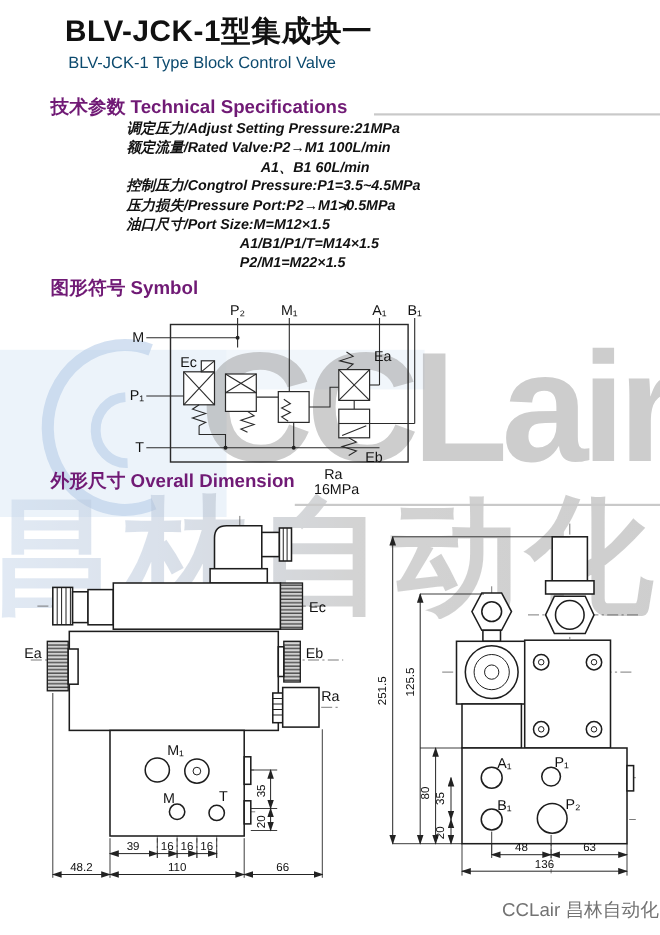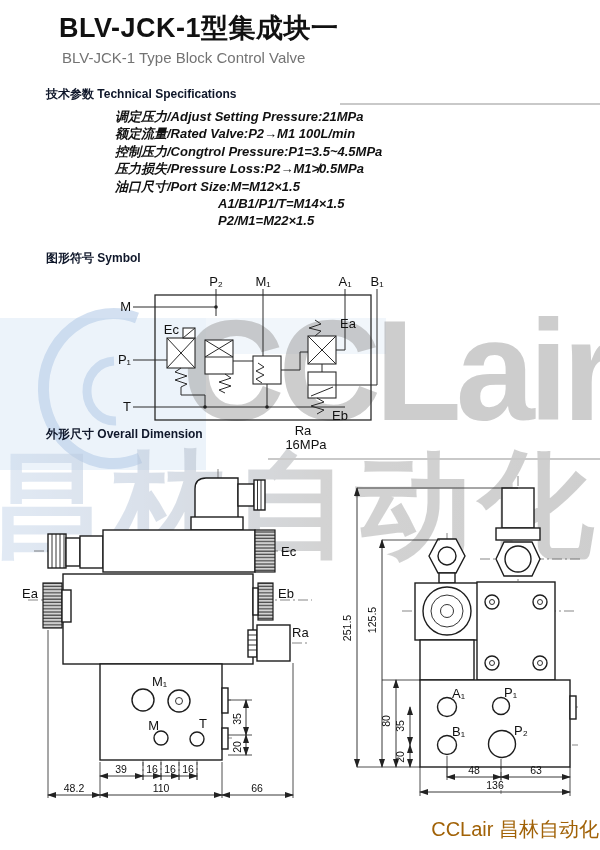--- a/index.html
+++ b/index.html
@@ -1,21 +1,21 @@
 <!DOCTYPE html>
 <html><head>
 <meta charset="utf-8">
 <style>
   html,body{margin:0;padding:0;}
   body{width:600px;height:850px;background:#fff;position:relative;overflow:hidden;
        font-family:"Liberation Sans","DejaVu Sans",sans-serif;color:#111;}
   .abs{position:absolute;}
   .title{left:44px;top:10px;font-size:27px;font-weight:bold;letter-spacing:.5px;}
-  .subtitle{left:47px;top:49px;font-size:15px;color:#737373;}
-  .h2{font-size:12px;font-weight:bold;color:#0f172a;}
+  .subtitle{left:47px;top:49px;font-size:15px;color:#0c4a6e;}
+  .h2{font-size:17px;font-weight:bold;color:#701a75;}
   .rule{background:#c9c9c9;height:2px;}
   .speclist{left:100px;top:108px;width:470px;font-size:13px;font-weight:bold;line-height:17.4px;font-style:italic;}
   .speclist .i1{margin-left:122px;}
   .speclist .i2{margin-left:103px;}
   svg{overflow:visible;}
   svg text{font-family:"Liberation Sans","DejaVu Sans",sans-serif;fill:#111;}
   .o{fill:#fff;stroke:#1d1d1d;stroke-width:1.4;}
   .t{fill:none;stroke:#1d1d1d;stroke-width:.9;}
   .cl{stroke:#555;stroke-width:.7;stroke-dasharray:10 3 2 3;fill:none;}
   .dim{stroke:#222;stroke-width:.9;fill:none;}
@@ -24,21 +24,21 @@
   .lb{font-size:13px;}
   .bx{fill:none;stroke:#2a2a2a;stroke-width:1.3;}
   .vo{fill:#fff;stroke:#2a2a2a;stroke-width:1.1;}
   .sl{fill:none;stroke:#2a2a2a;stroke-width:1;}
   .dot{fill:#222;stroke:none;}
   .wm-rect{background:#dce9f6;}
   .wm-brand{font-size:142px;font-weight:bold;color:#9c9c9c;opacity:.5;letter-spacing:-6px;line-height:1;}
   .wm-cn{font-size:116px;font-weight:bold;letter-spacing:6px;line-height:1;opacity:.5;
          background:linear-gradient(90deg,#c6d7ec 0%,#b6c4d8 25%,#a8a8a8 55%,#9f9f9f 100%);
          -webkit-background-clip:text;background-clip:text;color:transparent;}
-  .footer{left:0;top:816px;width:584px;text-align:right;font-size:20px;color:#a16207;}
+  .footer{left:0;top:816px;width:584px;text-align:right;font-size:17px;color:#737373;}
   .content{position:absolute;left:0;top:0;width:600px;height:850px;z-index:2;margin-left:15px;}
   .wmlayer{position:absolute;left:0;top:0;width:600px;height:622px;z-index:1;}
 </style>
 </head>
 <body>
 
 <svg width="0" height="0" style="position:absolute">
   <defs>
     <marker id="ar" markerWidth="9" markerHeight="8" refX="8" refY="3" orient="auto-start-reverse" markerUnits="userSpaceOnUse">
       <path d="M0 0L9 3L0 6z" fill="#222"></path>
@@ -65,22 +65,23 @@
 
   <div class="abs title">BLV-JCK-1型集成块一</div>
   <div class="abs subtitle">BLV-JCK-1 Type Block Control Valve</div>
 
   <div class="abs h2" style="left:31px;top:86px">技术参数 Technical Specifications</div>
   <div class="abs rule" style="left:325px;top:103px;width:275px"></div>
 
   <div class="abs speclist">
     <div>调定压力/Adjust Setting Pressure:21MPa</div>
     <div>额定流量/Rated Valve:P2→M1 100L/min</div>
+    <div class="i1">A1、B1 60L/min</div>
     <div>控制压力/Congtrol Pressure:P1=3.5~4.5MPa</div>
-    <div>压力损失/Pressure Loss:P2→M1≯0.5MPa</div>
+    <div>压力损失/Pressure Port:P2→M1≯0.5MPa</div>
     <div>油口尺寸/Port Size:M=M12×1.5</div>
     <div class="i2">A1/B1/P1/T=M14×1.5</div>
     <div class="i2">P2/M1=M22×1.5</div>
   </div>
 
   <div class="abs h2" style="left:31px;top:250px">图形符号 Symbol</div>
 
   <svg class="abs" style="left:90px;top:268px" width="292" height="195" viewBox="0 0 292 195">
     <g>
       <rect x="50" y="27" width="216" height="125" class="bx"></rect>

